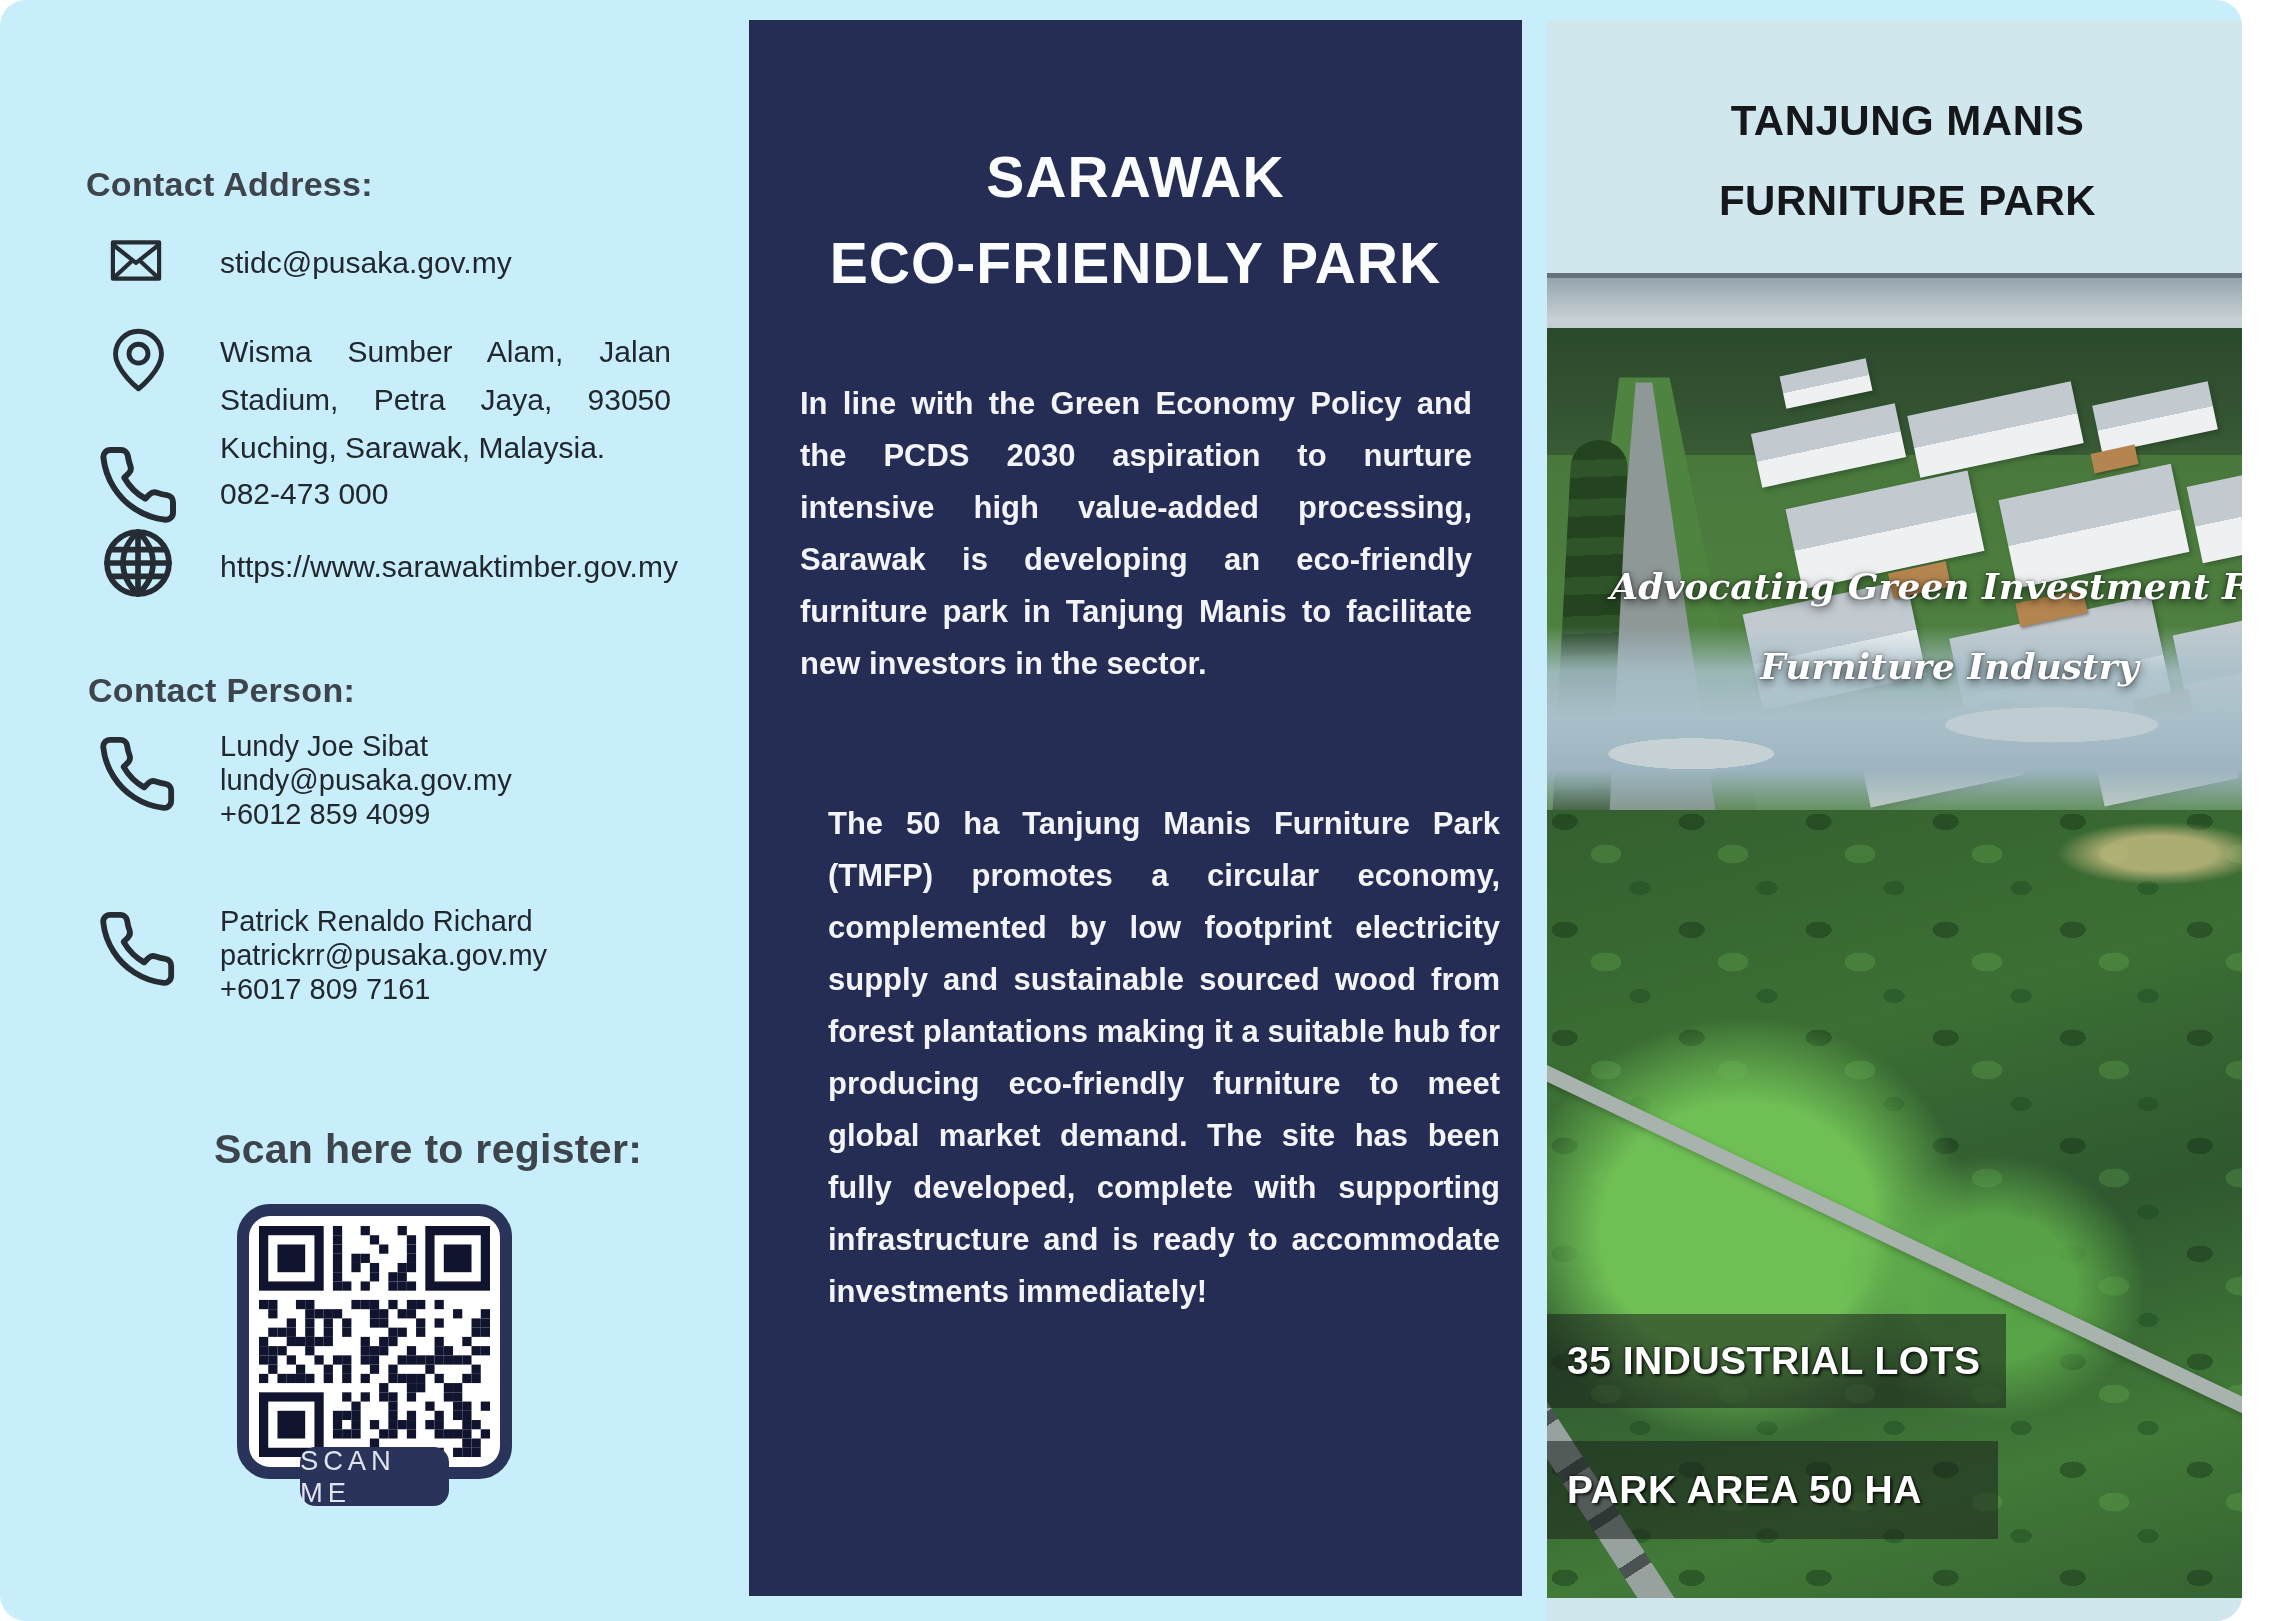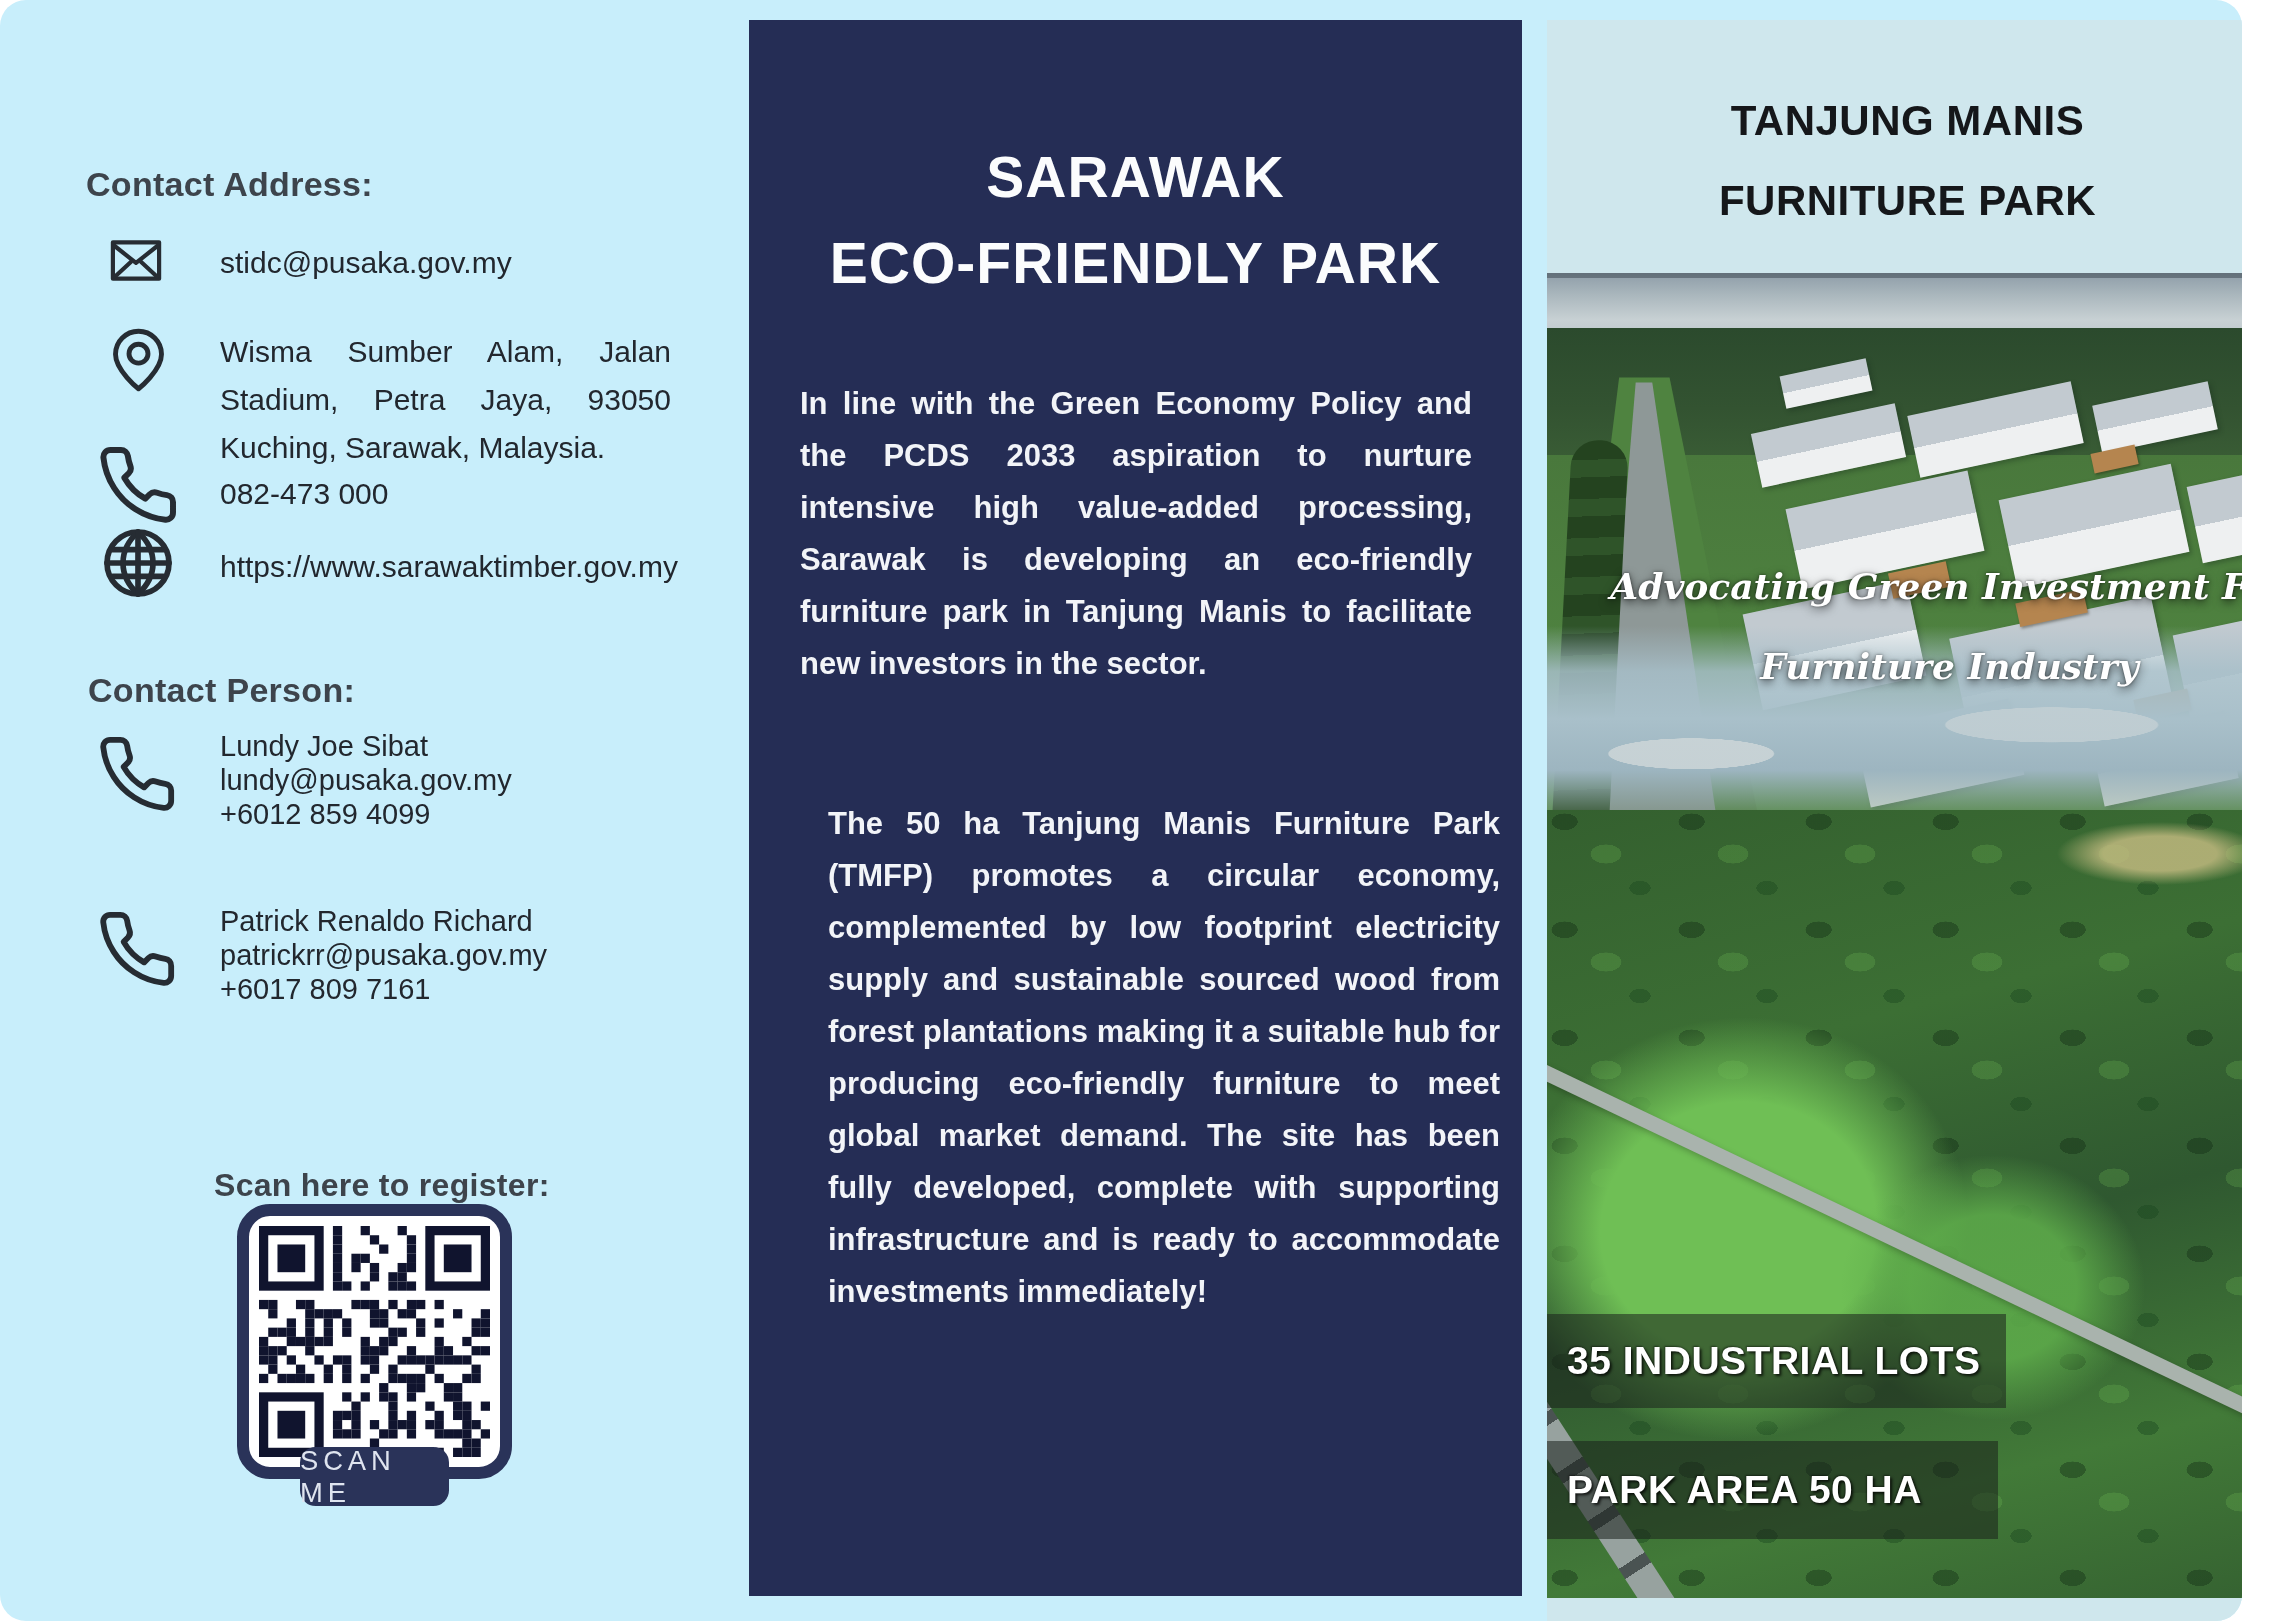--- a/index.html
+++ b/index.html
@@ -5,21 +5,21 @@
   html,body{margin:0;padding:0;}
   .page{position:relative;width:2242px;height:1621px;overflow:hidden;
         background:var(--page_bg,#c8eefb);
         font-family:"Liberation Sans",sans-serif;color:var(--body_text,#22272e);border-radius:26px;}
 
   
   .panel-left{position:absolute;left:0;top:0;width:749px;height:1621px;}
   .lp-heading{position:absolute;font-size:34px;font-weight:bold;color:var(--heading_text,#3d444c);letter-spacing:0.3px;}
   .h-addr{left:86px;top:137px;}
   .h-person{left:88px;top:643px;}
-  .h-scan{left:214px;top:1135px;font-size:32px;}
+  .h-scan{left:214px;top:1085px;font-size:41px;}
   .lp-text{position:absolute;font-size:30px;color:var(--body_text,#22272e);line-height:35px;}
   .t-email{left:220px;top:245px;}
   .t-address{left:220px;top:298px;width:451px;text-align:justify;line-height:48px;}
   .t-phone{left:220px;top:476px;}
   .t-url{left:220px;top:549px;}
   .contact-block{position:absolute;left:220px;font-size:29px;line-height:34px;}
   .c1{top:729px;} .c2{top:904px;}
   .contact-block span{display:block;}
   .lp-icon{position:absolute;}
   .i-mail{left:98px;top:231px;width:76px;height:59px;}
@@ -404,21 +404,21 @@
     <div class="scan-pill">
       <span>SCAN ME</span>
     </div>
   </section>
 
   <section class="panel-mid">
     <h1 class="mid-title">
       <span style="display:block">SARAWAK</span>
       <span style="display:block">ECO-FRIENDLY PARK</span>
     </h1>
-    <p class="mid-p p1">In line with the Green Economy Policy and the PCDS 2033 aspiration to nurture intensive high value-added processing, Sarawak is developing an eco-friendly furniture park in Tanjung Manis to facilitate new investors in the sector.</p>
+    <p class="mid-p p1">In line with the Green Economy Policy and the PCDS 2030 aspiration to nurture intensive high value-added processing, Sarawak is developing an eco-friendly furniture park in Tanjung Manis to facilitate new investors in the sector.</p>
     <p class="mid-p p2">The 50 ha Tanjung Manis Furniture Park (TMFP) promotes a circular economy, complemented by low footprint electricity supply and sustainable sourced wood from forest plantations making it a suitable hub for producing eco-friendly furniture to meet global market demand. The site has been fully developed, complete with supporting infrastructure and is ready to accommodate investments immediately!</p>
   </section>
 
   <section class="panel-right">
     <h1 class="right-title">
       <span style="display:block">TANJUNG MANIS</span>
       <span style="display:block">FURNITURE PARK</span>
     </h1>
 
     <div class="photo">

